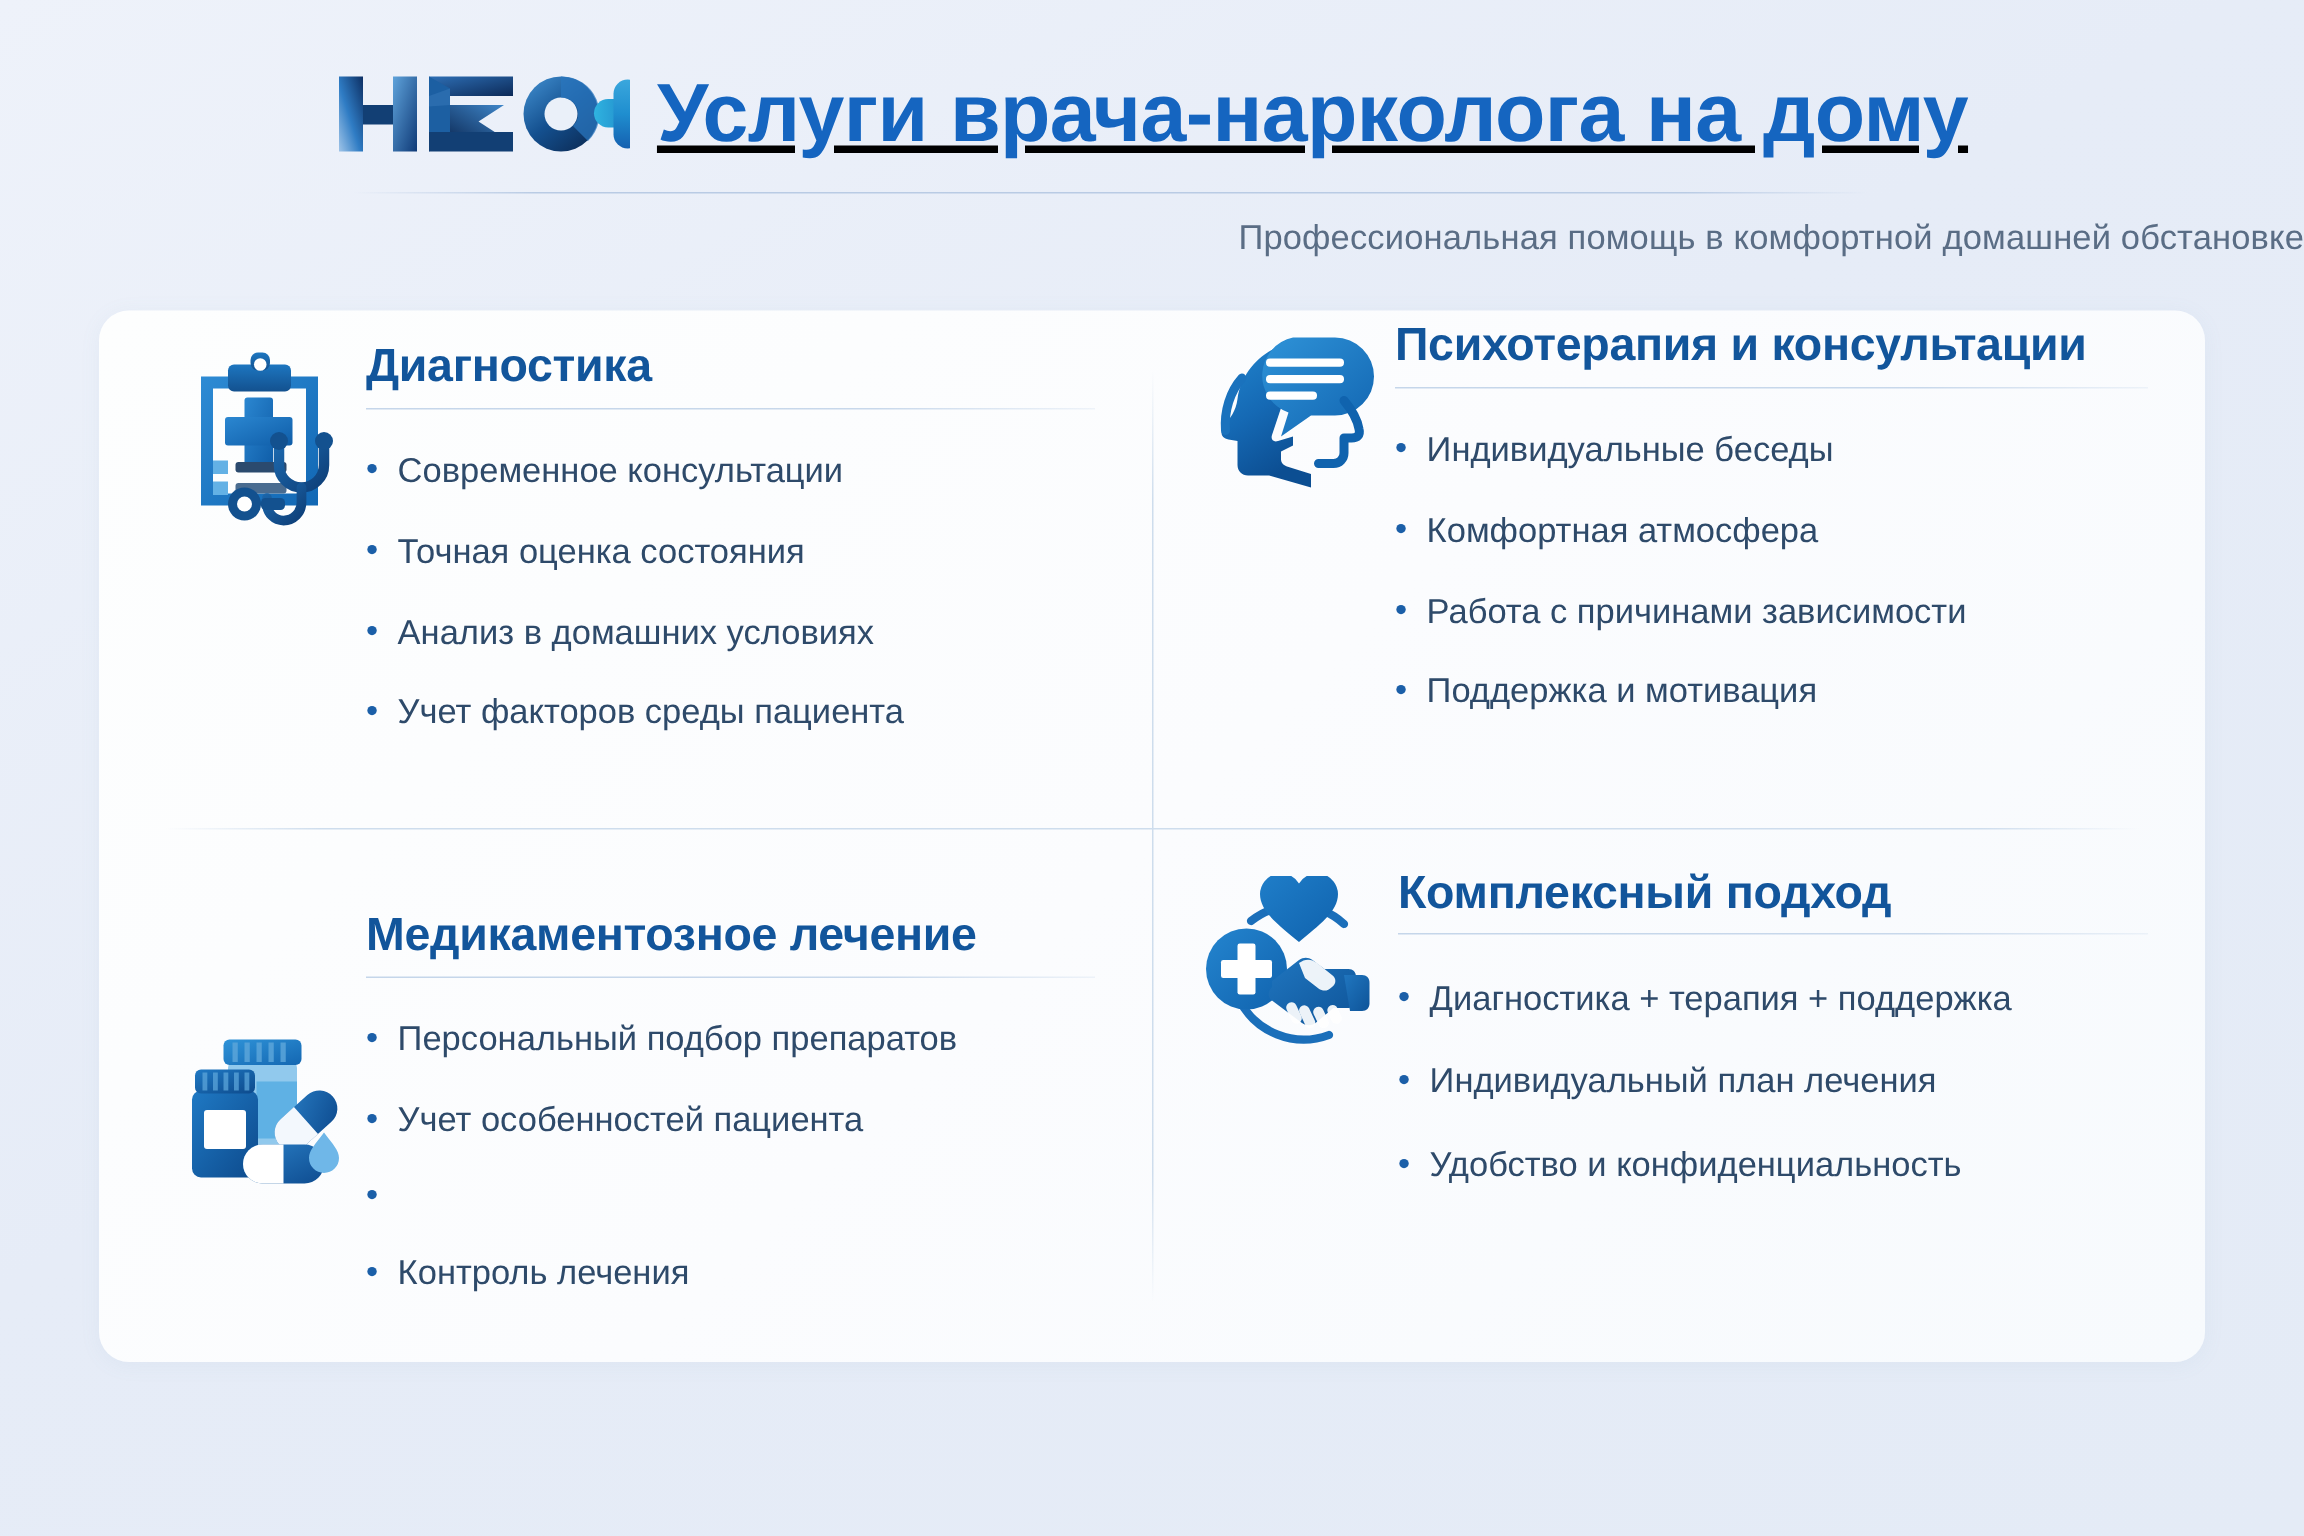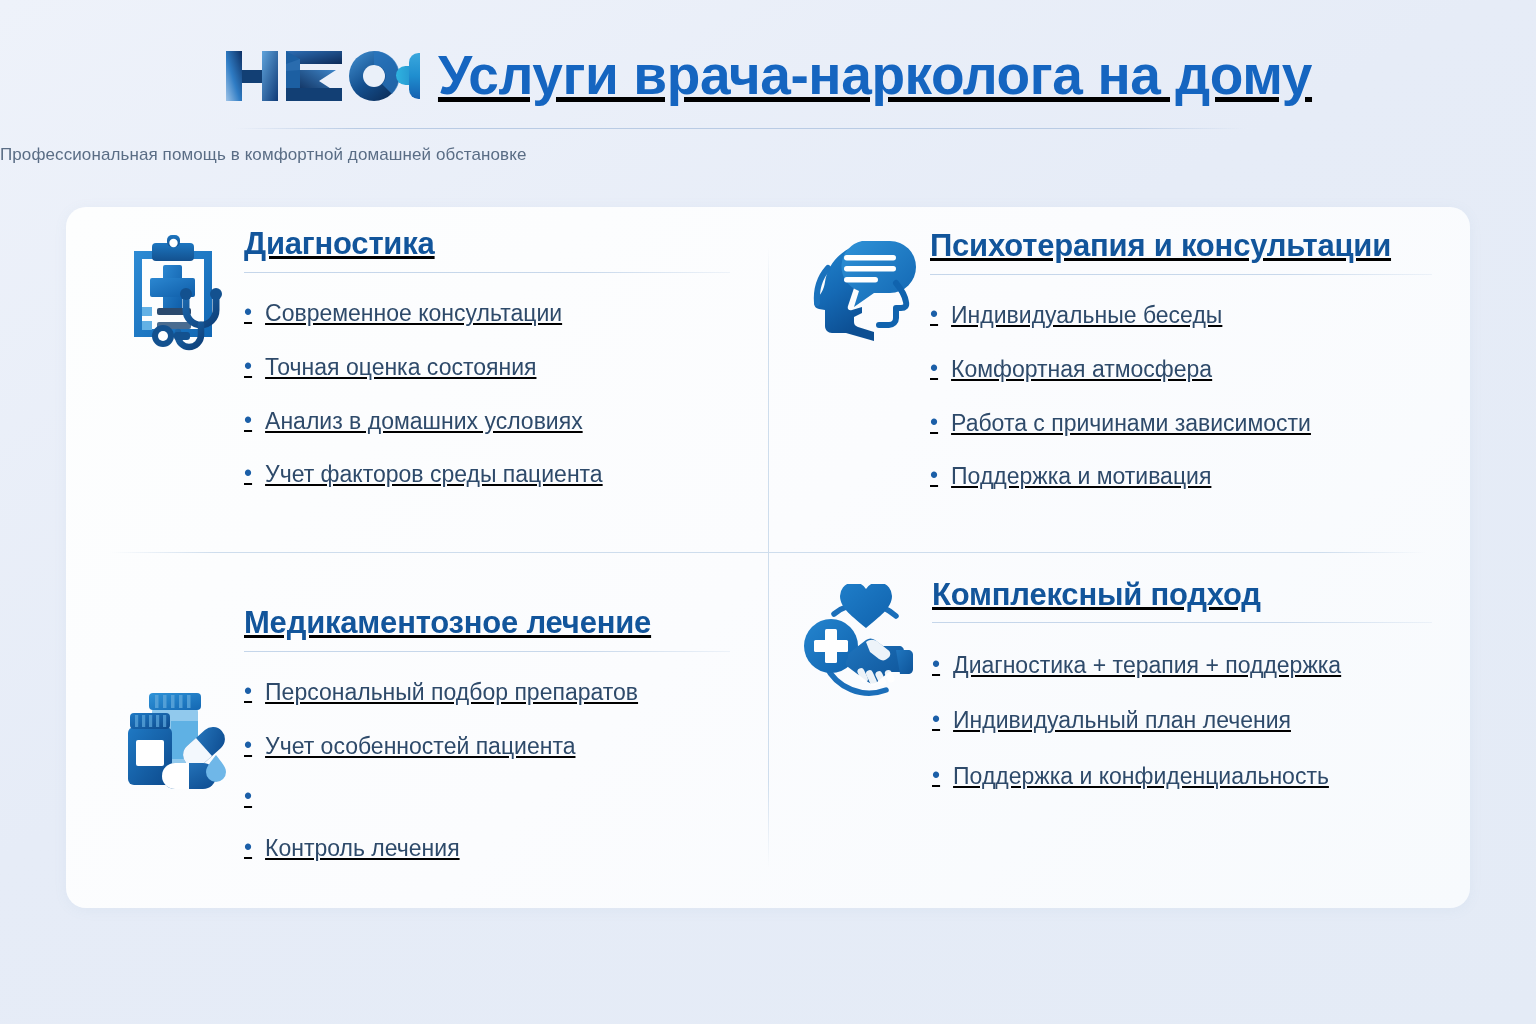--- a/index.html
+++ b/index.html
@@ -70,41 +70,40 @@
     width: 1010px;
     height: 1px;
     background: linear-gradient(90deg, rgba(160,186,222,0) 0%, #b9cbe4 12%, #b9cbe4 88%, rgba(160,186,222,0) 100%);
   }
 
   .subtitle {
     position: absolute;
     left: 0;
     top: 145px;
     width: 1536px;
-    text-align: left;
-    font-size: 17px;
+    text-align: right;
+    font-size: 23px;
     color: #5a6d85;
     letter-spacing: 0.1px;
   }
 
   
   .board {
     position: absolute;
     left: 66px;
     top: 207px;
     width: 1404px;
     height: 701px;
     background: linear-gradient(135deg, #fdfefe 0%, #fbfcfe 50%, #f7fafd 100%);
     border-radius: 20px;
     box-shadow: 0 2px 14px rgba(120,150,190,0.07);
     display: grid;
     grid-template-columns: 1fr 1fr;
     grid-template-rows: 1fr 1fr;
     box-sizing: border-box;
-    text-decoration: underline;
   }
 
   .v-divider {
     position: absolute;
     left: 702px;
     top: 40px;
     width: 1px;
     height: 621px;
     background: linear-gradient(180deg, rgba(180,203,232,0) 0%, #cedded 14%, #cedded 86%, rgba(180,203,232,0) 100%);
   }
@@ -119,21 +118,21 @@
   }
 
   .cell {
     display: flex;
     align-items: flex-start;
     padding: 22px 38px 0 40px;
     box-sizing: border-box;
     position: relative;
   }
   .cell-tl { padding-top: 18px; }
-  .cell-tr { padding-top: 20px; padding-left: 24px; }
+  .cell-tr { padding-top: 4px; padding-left: 24px; }
   .cell-bl { padding-top: 14px; align-items: center; }
   .cell-br { padding-top: 18px; padding-left: 26px; }
 
   .icon-wrap {
     flex: 0 0 auto;
     width: 138px;
     display: flex;
     justify-content: center;
     padding-top: 8px;
   }
@@ -547,20 +546,20 @@
           <li>
             <span class="dot">•</span>
             <span class="bullet-text">Диагностика + терапия + поддержка</span>
           </li>
           <li>
             <span class="dot">•</span>
             <span class="bullet-text">Индивидуальный план лечения</span>
           </li>
           <li>
             <span class="dot">•</span>
-            <span class="bullet-text">Поддержка и конфиденциальность</span>
+            <span class="bullet-text">Удобство и конфиденциальность</span>
           </li>
         </ul>
       </div>
     </div>
 
   </div>
 </div>
 
 </body></html>

